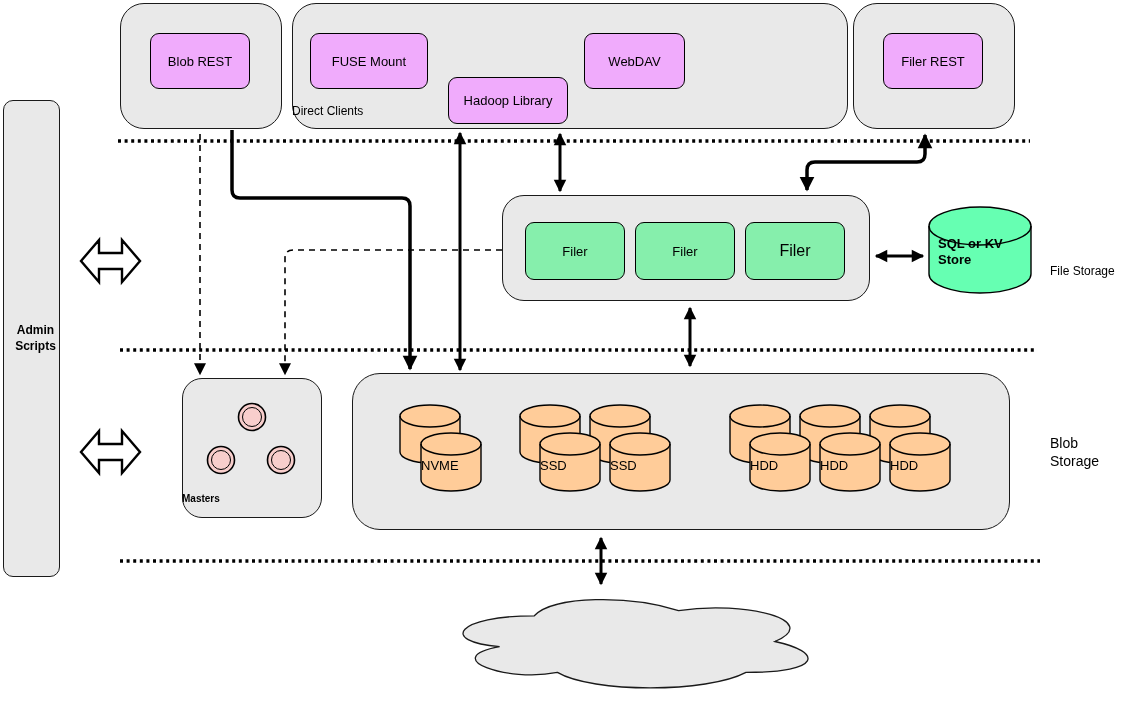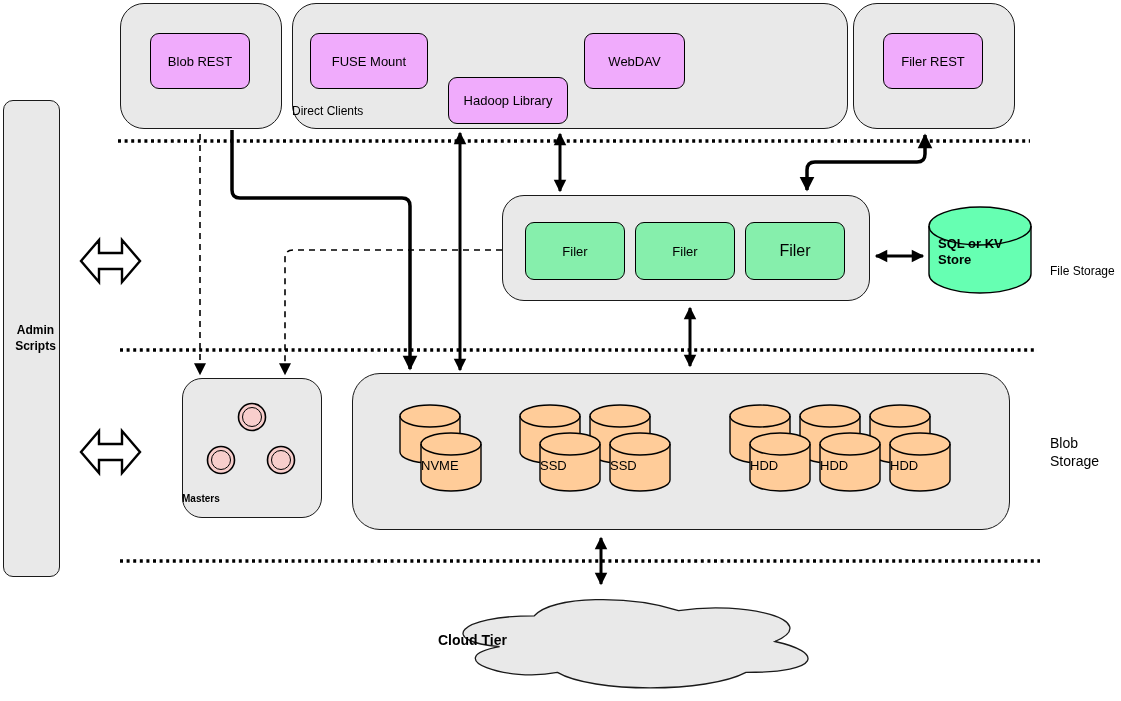--- a/index.html
+++ b/index.html
@@ -60,21 +60,20 @@
 
   <div class="lbl over bold" style="left:938px;top:236px;width:84px;font-size:13px;">SQL or KV Store</div>
 
   <div class="lbl over" style="left:421px;top:458px;width:68px;font-size:13px;">NVME</div>
   <div class="lbl over" style="left:540px;top:458px;width:60px;font-size:13px;">SSD</div>
   <div class="lbl over" style="left:610px;top:458px;width:60px;font-size:13px;">SSD</div>
   <div class="lbl over" style="left:750px;top:458px;width:60px;font-size:13px;">HDD</div>
   <div class="lbl over" style="left:820px;top:458px;width:60px;font-size:13px;">HDD</div>
   <div class="lbl over" style="left:890px;top:458px;width:60px;font-size:13px;">HDD</div>
 
-  <div class="lbl over bold" style="left:438px;top:632px;width:385px;font-size:14px;">Cloud Tier</div>
 
   <svg class="svglayer" width="1121" height="701" viewBox="0 0 1121 701">
     <defs>
       <marker id="mBig" viewBox="0 0 12 12" refX="10" refY="6" markerWidth="5" markerHeight="5" orient="auto-start-reverse">
           <path d="M1 1 L11 6 L1 11 Z" fill="#000"></path>
         </marker>
       <marker id="mSmall" viewBox="0 0 12 12" refX="10" refY="6" markerWidth="9" markerHeight="9" orient="auto-start-reverse">
           <path d="M1 1 L11 6 L1 11 Z" fill="#000"></path>
         </marker>
     </defs>

